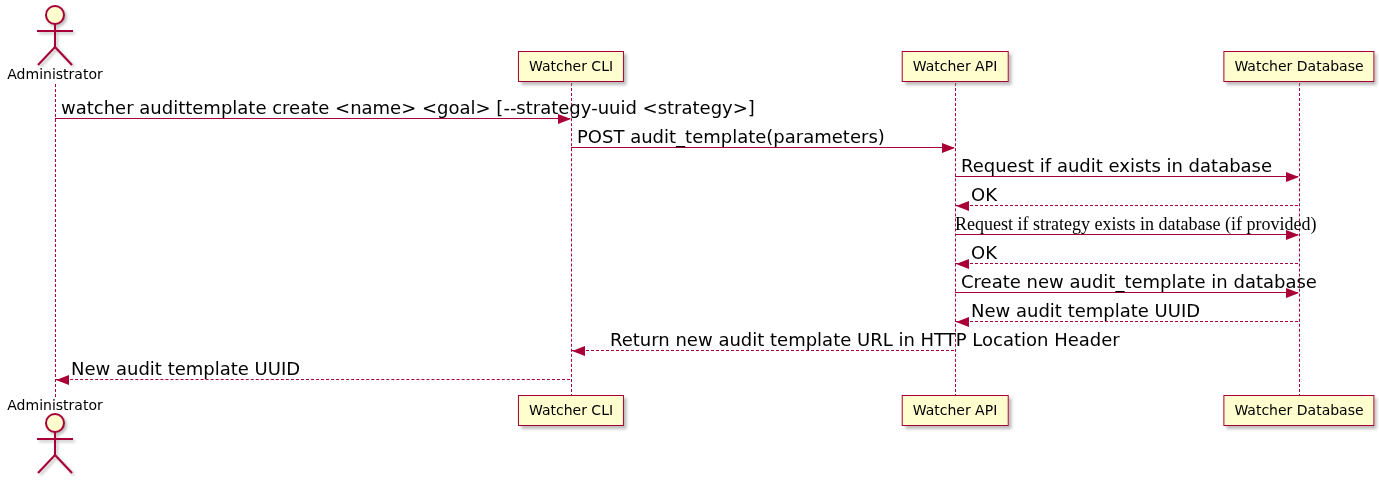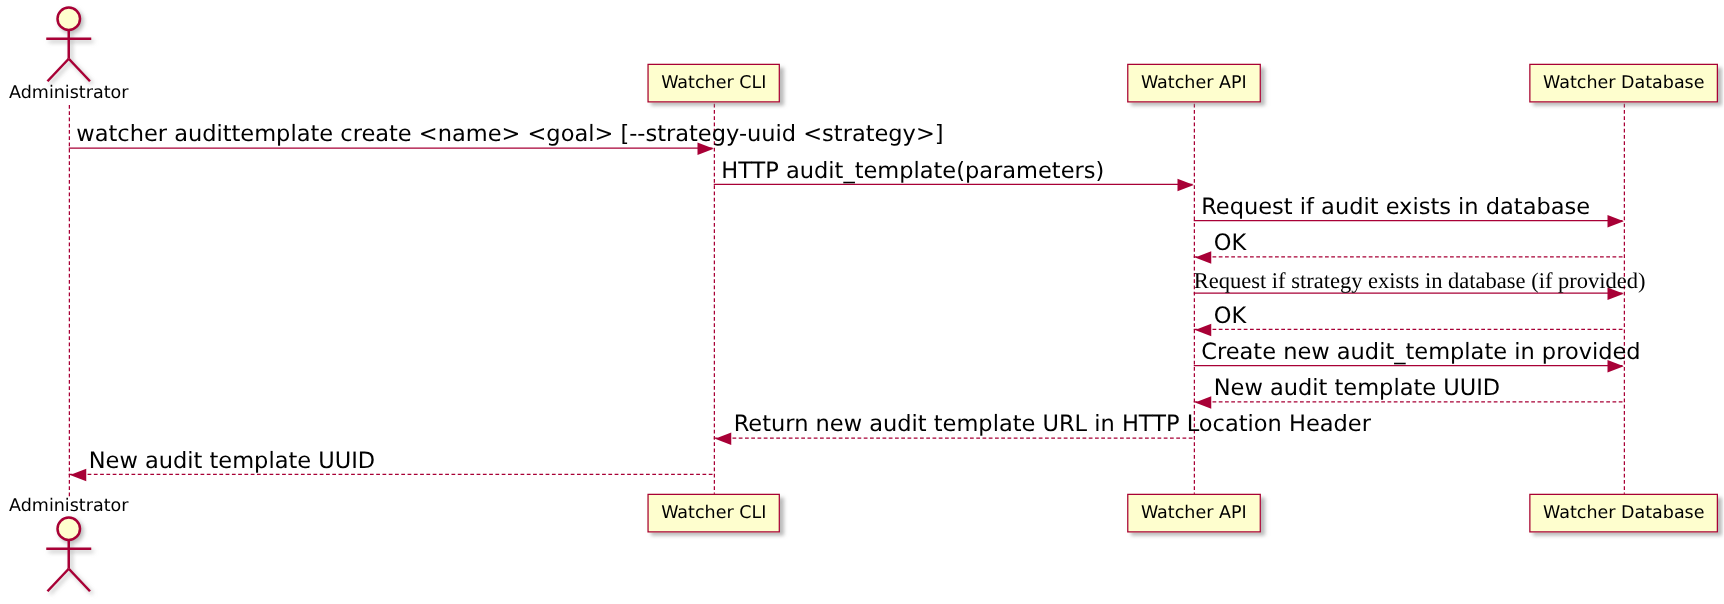--- a/index.html
+++ b/index.html
@@ -55,38 +55,38 @@
     <div class="participant" style="left: 955px; top: 51px;">Watcher API</div>
     <div class="participant" style="left: 955px; top: 395px;">Watcher API</div>
     <div class="lifeline" style="left: 1299px; top: 83px; height: 314px;"></div>
     <div class="participant" style="left: 1299px; top: 51px;">Watcher Database</div>
     <div class="participant" style="left: 1299px; top: 395px;">Watcher Database</div>
     <div class="msg-line" style="left: 55px; top: 118px; width: 515px;"></div>
     <div class="ah right" style="left: 558px; top: 114px;"></div>
     <div class="msg-label" style="left: 61px; top: 101px;">watcher audittemplate create &lt;name&gt; &lt;goal&gt; [--strategy-uuid &lt;strategy&gt;]</div>
     <div class="msg-line" style="left: 571px; top: 147px; width: 383px;"></div>
     <div class="ah right" style="left: 942px; top: 143px;"></div>
-    <div class="msg-label" style="left: 577px; top: 130px;">HTTP audit_template(parameters)</div>
+    <div class="msg-label" style="left: 577px; top: 130px;">POST audit_template(parameters)</div>
     <div class="msg-line" style="left: 955px; top: 176px; width: 343px;"></div>
     <div class="ah right" style="left: 1286px; top: 172px;"></div>
     <div class="msg-label" style="left: 961px; top: 159px;">Request if audit exists in database</div>
     <div class="msg-line dashed" style="left: 955px; top: 205px; width: 343px;"></div>
     <div class="ah left" style="left: 956px; top: 201px;"></div>
     <div class="msg-label" style="left: 971px; top: 188px;">OK</div>
     <div class="msg-line" style="left: 955px; top: 234px; width: 343px;"></div>
     <div class="ah right" style="left: 1286px; top: 230px;"></div>
     <div class="msg-label" style="left: 955px; top: 217px; font-family: Liberation Serif, serif;">Request if strategy exists in database (if provided)</div>
     <div class="msg-line dashed" style="left: 955px; top: 263px; width: 343px;"></div>
     <div class="ah left" style="left: 956px; top: 259px;"></div>
     <div class="msg-label" style="left: 971px; top: 246px;">OK</div>
     <div class="msg-line" style="left: 955px; top: 292px; width: 343px;"></div>
     <div class="ah right" style="left: 1286px; top: 288px;"></div>
-    <div class="msg-label" style="left: 961px; top: 275px;">Create new audit_template in provided</div>
+    <div class="msg-label" style="left: 961px; top: 275px;">Create new audit_template in database</div>
     <div class="msg-line dashed" style="left: 955px; top: 321px; width: 343px;"></div>
     <div class="ah left" style="left: 956px; top: 317px;"></div>
     <div class="msg-label" style="left: 971px; top: 304px;">New audit template UUID</div>
     <div class="msg-line dashed" style="left: 571px; top: 350px; width: 383px;"></div>
     <div class="ah left" style="left: 572px; top: 346px;"></div>
-    <div class="msg-label" style="left: 587px; top: 333px;">Return new audit template URL in HTTP Location Header</div>
+    <div class="msg-label" style="left: 610px; top: 333px;">Return new audit template URL in HTTP Location Header</div>
     <div class="msg-line dashed" style="left: 55px; top: 379px; width: 515px;"></div>
     <div class="ah left" style="left: 56px; top: 375px;"></div>
     <div class="msg-label" style="left: 71px; top: 362px;">New audit template UUID</div>
   </div>
 
 </body></html>

